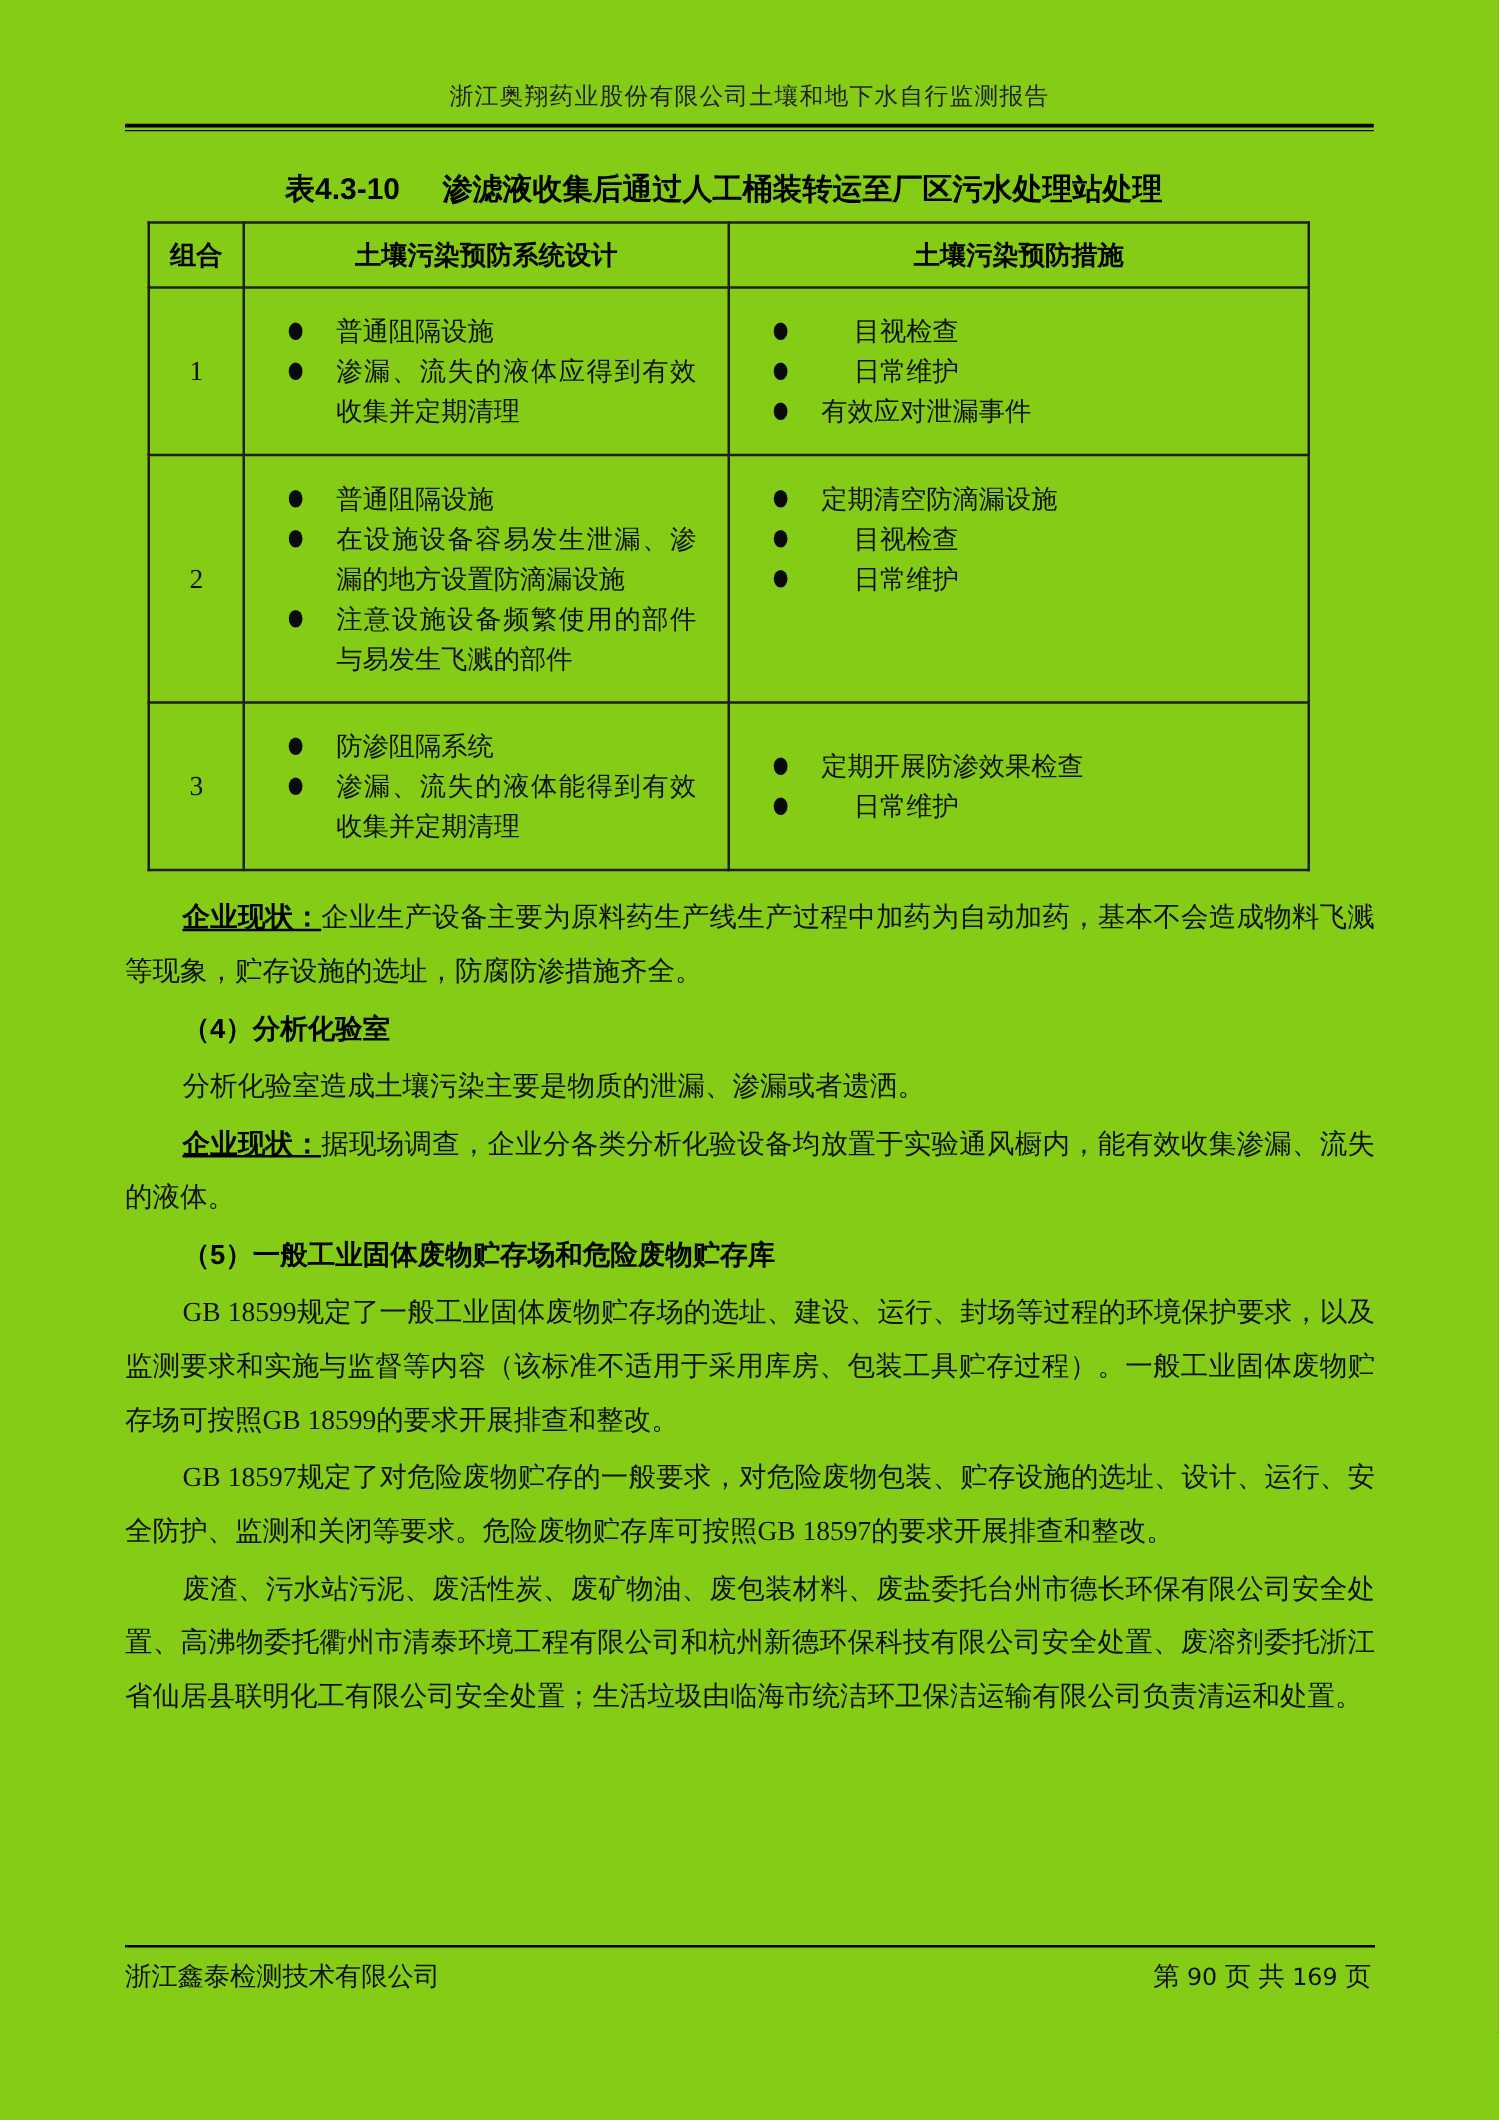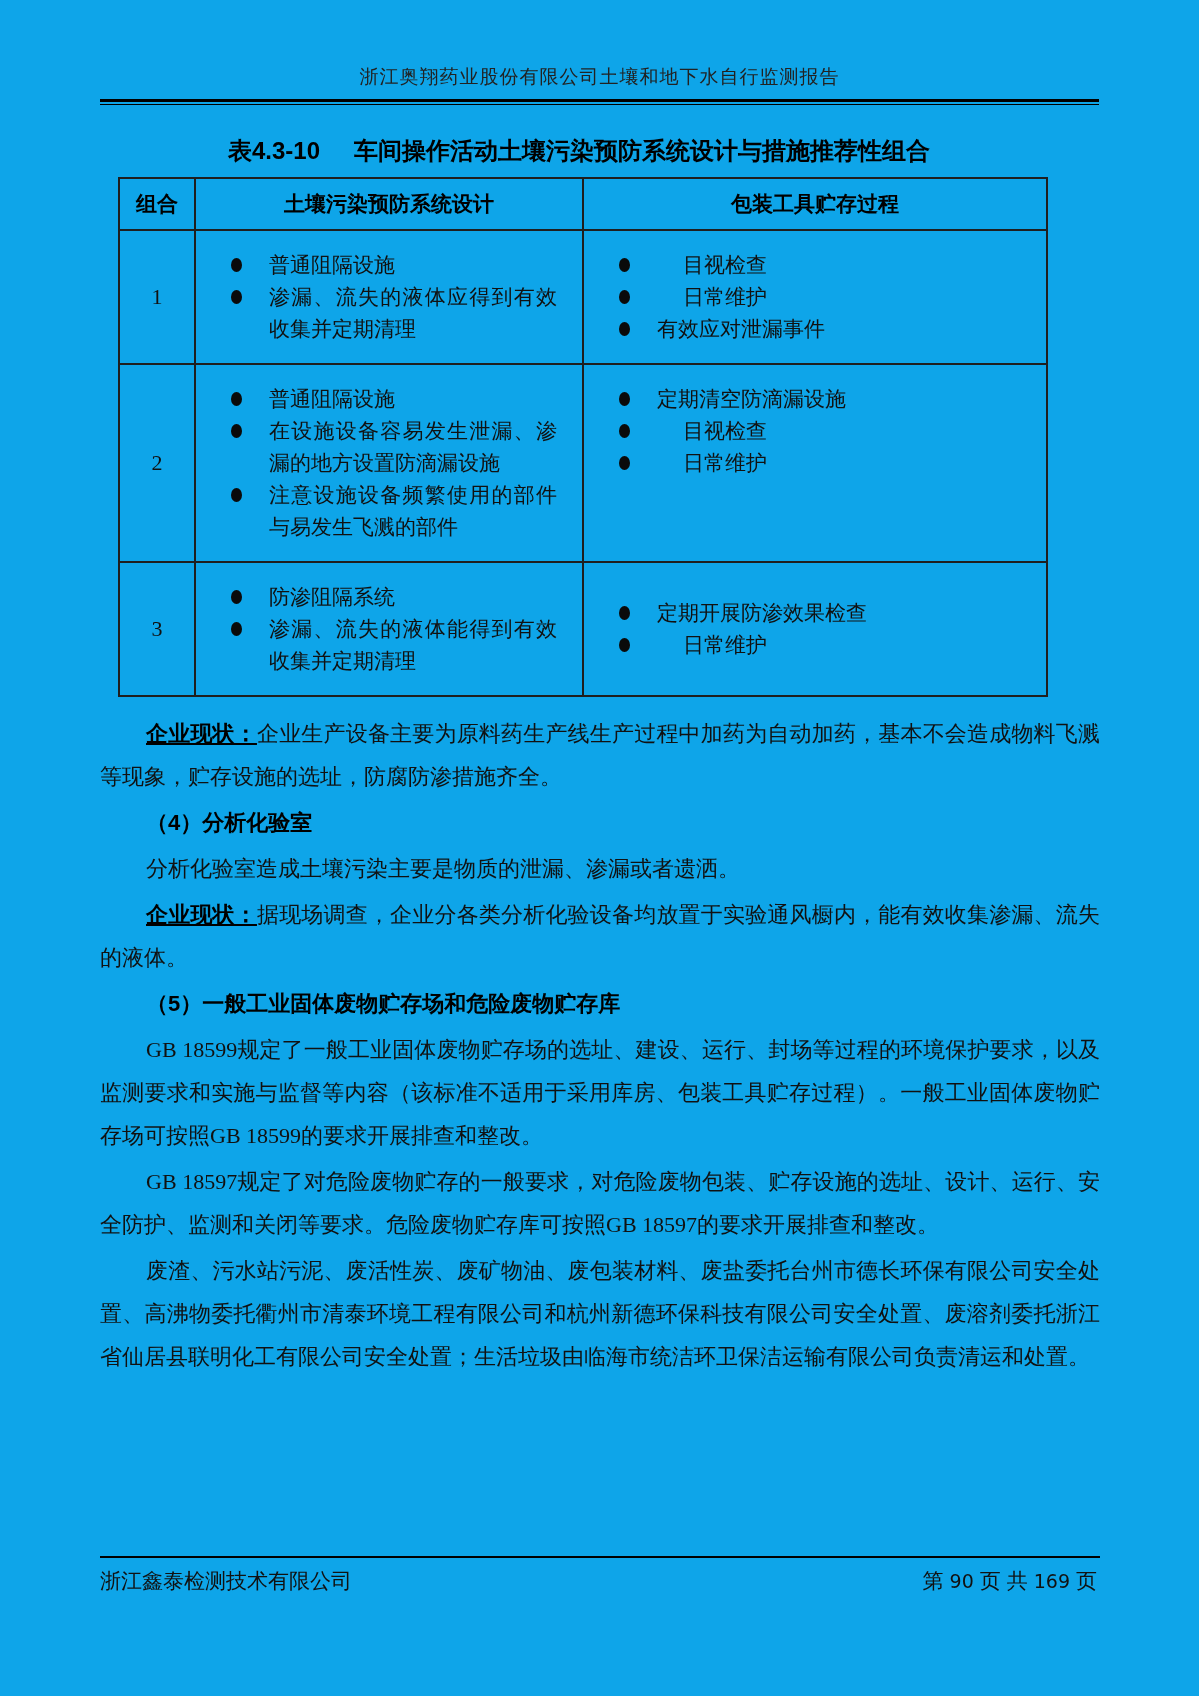--- a/index.html
+++ b/index.html
@@ -119,37 +119,37 @@
   }
   .footer-page span { margin:0 3px; }
   .footer-page .num {
     font-family:"DejaVu Sans","Liberation Sans",sans-serif;
     font-size:19px;
   }
 </style>
 </head>
 <body>
 
-<div class="page" style="color: rgb(17, 17, 17); background: #0ea5e9;">
+<div class="page" style="color: rgb(17, 17, 17); background: #84cc16;">
 
   <div class="doc-header">
     <div class="doc-header-title">浙江奥翔药业股份有限公司土壤和地下水自行监测报告</div>
     <div class="header-rule"></div>
   </div>
 
   <div class="caption">
-    <span class="caption-label">表4.3-10</span><span class="caption-title">车间操作活动土壤污染预防系统设计与措施推荐性组合</span>
+    <span class="caption-label">表4.3-10</span><span class="caption-title">渗滤液收集后通过人工桶装转运至厂区污水处理站处理</span>
   </div>
 
   <table class="prevention-table">
     <thead>
       <tr id="thead-row">
           <th class="w-group">组合</th>
           <th class="w-design">土壤污染预防系统设计</th>
-          <th class="w-measures">包装工具贮存过程</th>
+          <th class="w-measures">土壤污染预防措施</th>
         </tr>
     </thead>
     <tbody id="table-body">
         <tr>
           <td class="col-group">1</td>
           <td class="col-design">
             <ul class="cell-list">
               <li class="item"><span class="bullet"></span><span>普通阻隔设施</span></li>
               <li class="item"><span class="bullet"></span><span>渗漏、流失的液体应得到有效收集并定期清理</span></li>
             </ul>

